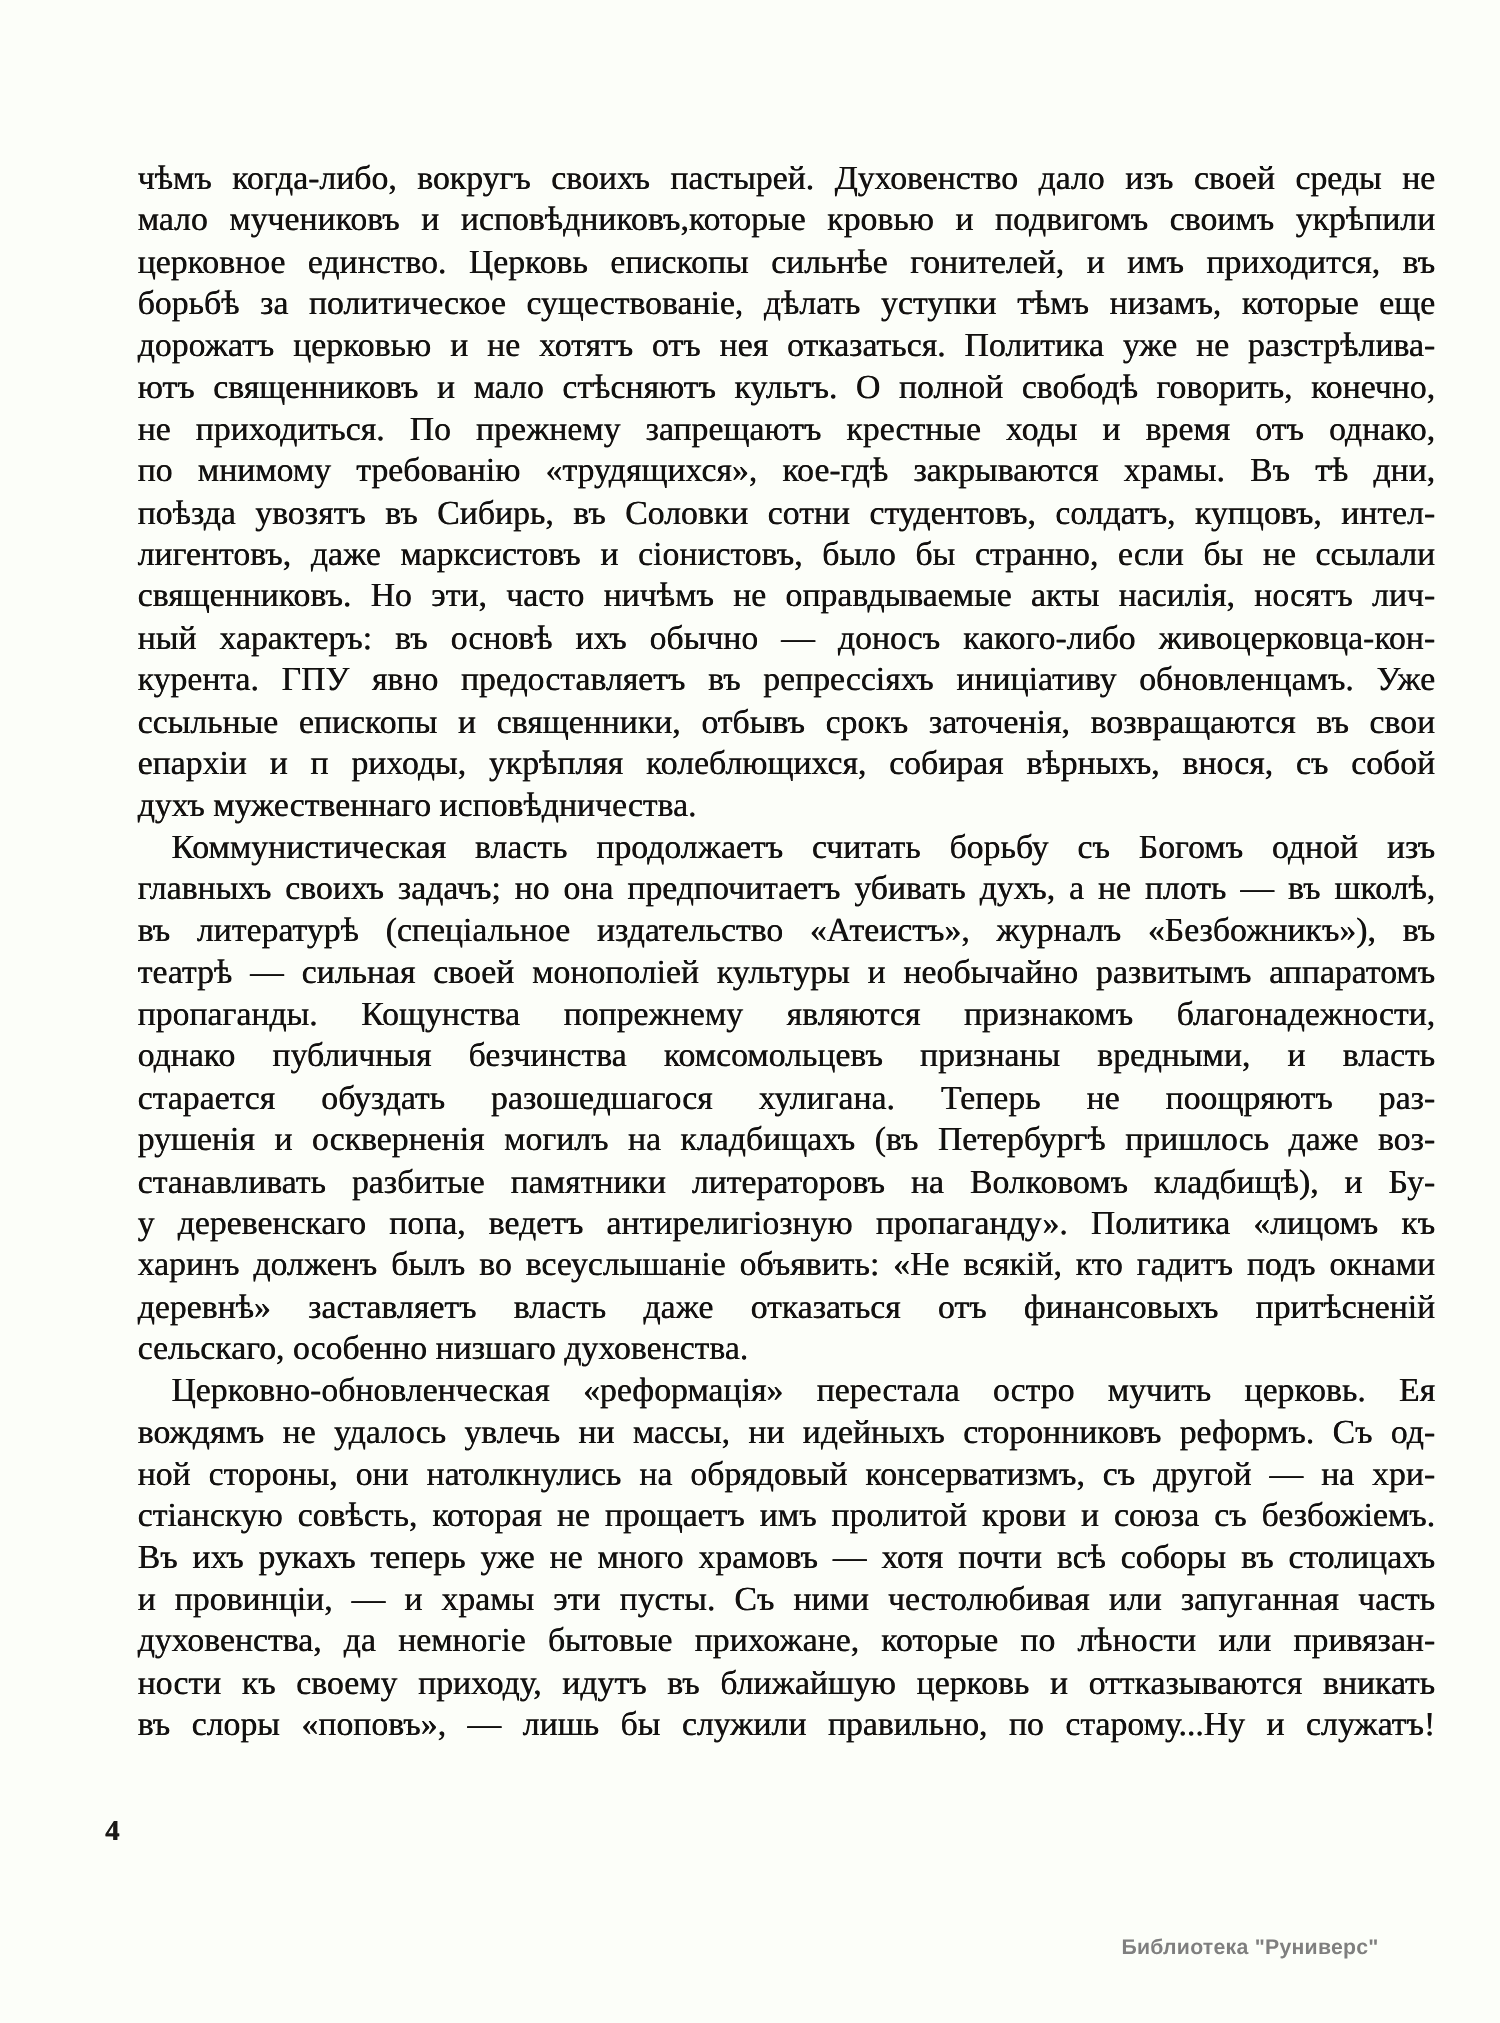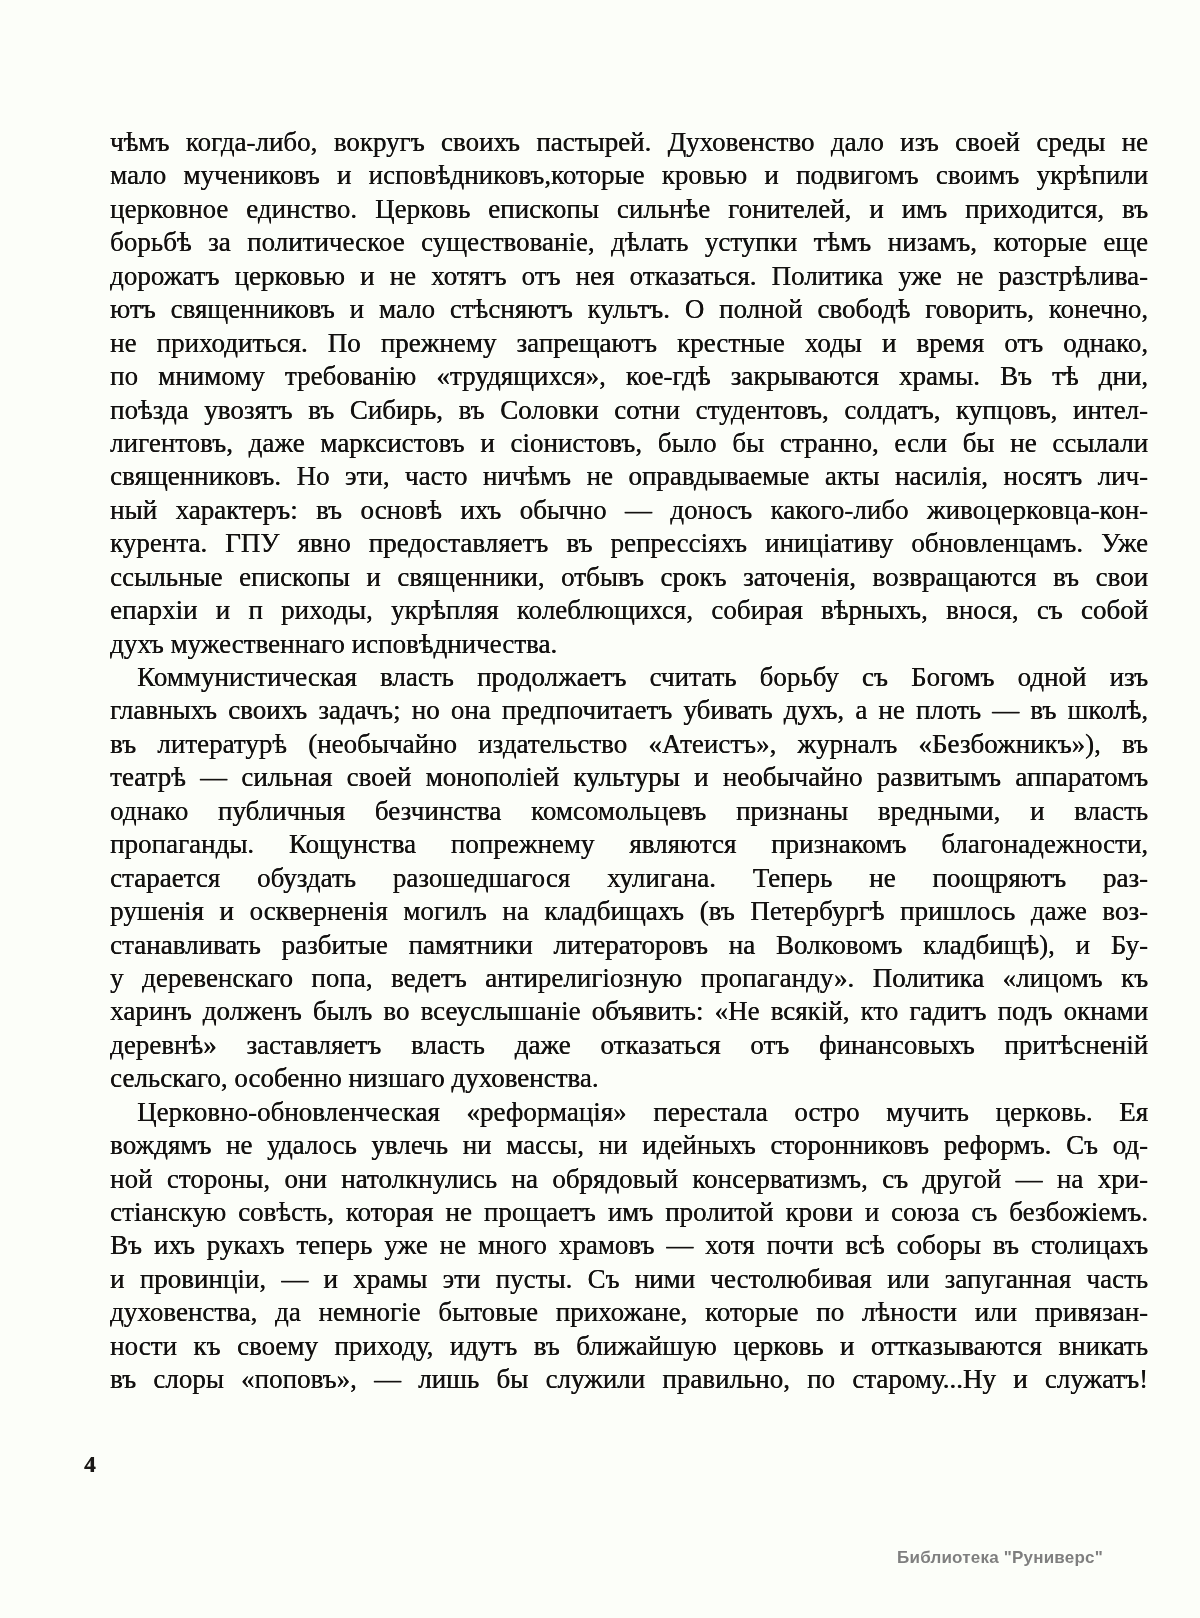--- a/index.html
+++ b/index.html
@@ -88,24 +88,24 @@
         <div class="line">священниковъ. Но эти, часто ничѣмъ не оправдываемые акты насилія, носятъ лич-</div>
         <div class="line">ный характеръ: въ основѣ ихъ обычно — доносъ какого-либо живоцерковца-кон-</div>
         <div class="line">курента. ГПУ явно предоставляетъ въ репрессіяхъ иниціативу обновленцамъ. Уже</div>
         <div class="line">ссыльные епископы и священники, отбывъ срокъ заточенія, возвращаются въ свои</div>
         <div class="line">епархіи и п риходы, укрѣпляя колеблющихся, собирая вѣрныхъ, внося, съ собой</div>
         <div class="line endpar">духъ мужественнаго исповѣдничества.</div>
       </div>
       <div class="par indent">
         <div class="line">Коммунистическая власть продолжаетъ считать борьбу съ Богомъ одной изъ</div>
         <div class="line">главныхъ своихъ задачъ; но она предпочитаетъ убивать духъ, а не плоть — въ школѣ,</div>
-        <div class="line">въ литературѣ (необычайно издательство «Атеистъ», журналъ «Безбожникъ»), въ</div>
+        <div class="line">въ литературѣ (спеціальное издательство «Атеистъ», журналъ «Безбожникъ»), въ</div>
         <div class="line">театрѣ — сильная своей монополіей культуры и необычайно развитымъ аппаратомъ</div>
+        <div class="line">пропаганды. Кощунства попрежнему являются признакомъ благонадежности,</div>
         <div class="line">однако публичныя безчинства комсомольцевъ признаны вредными, и власть</div>
-        <div class="line">пропаганды. Кощунства попрежнему являются признакомъ благонадежности,</div>
         <div class="line">старается обуздать разошедшагося хулигана. Теперь не поощряютъ раз-</div>
         <div class="line">рушенія и оскверненія могилъ на кладбищахъ (въ Петербургѣ пришлось даже воз-</div>
         <div class="line">станавливать разбитые памятники литераторовъ на Волковомъ кладбищѣ), и Бу-</div>
         <div class="line">у деревенскаго попа, ведетъ антирелигіозную пропаганду». Политика «лицомъ къ</div>
         <div class="line">харинъ долженъ былъ во всеуслышаніе объявить: «Не всякій, кто гадитъ подъ окнами</div>
         <div class="line">деревнѣ» заставляетъ власть даже отказаться отъ финансовыхъ притѣсненій</div>
         <div class="line endpar">сельскаго, особенно низшаго духовенства.</div>
       </div>
       <div class="par indent">
         <div class="line">Церковно-обновленческая «реформація» перестала остро мучить церковь. Ея</div>

